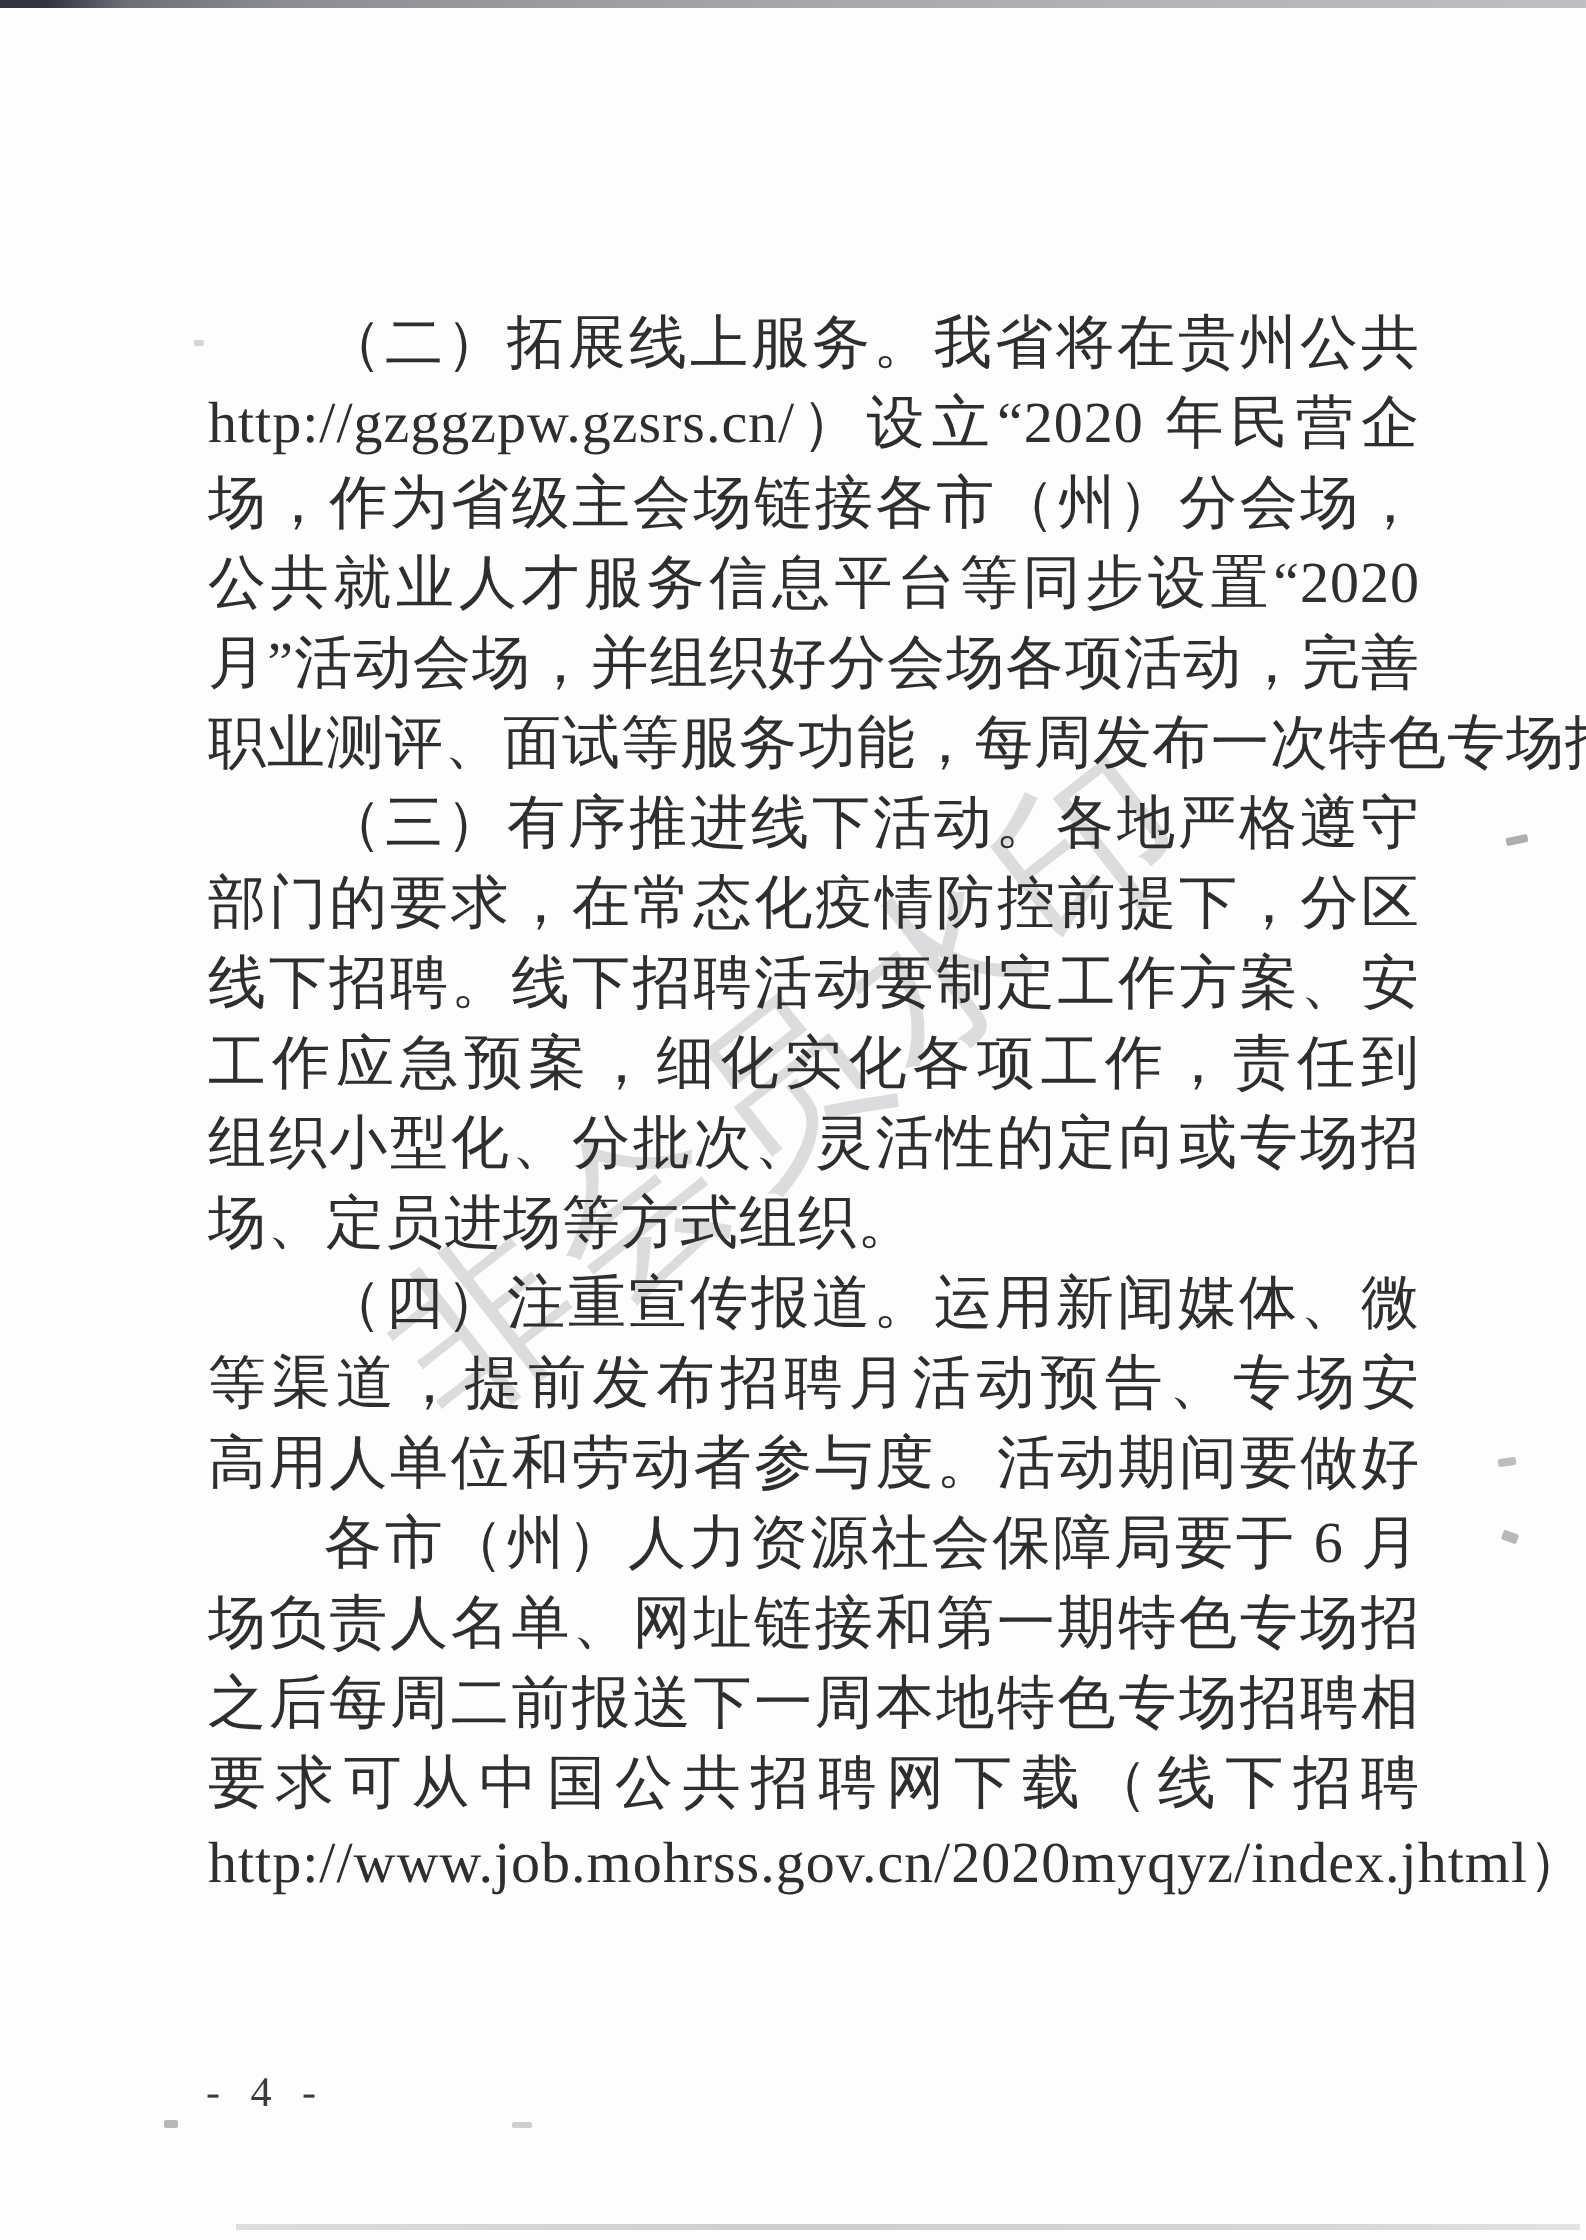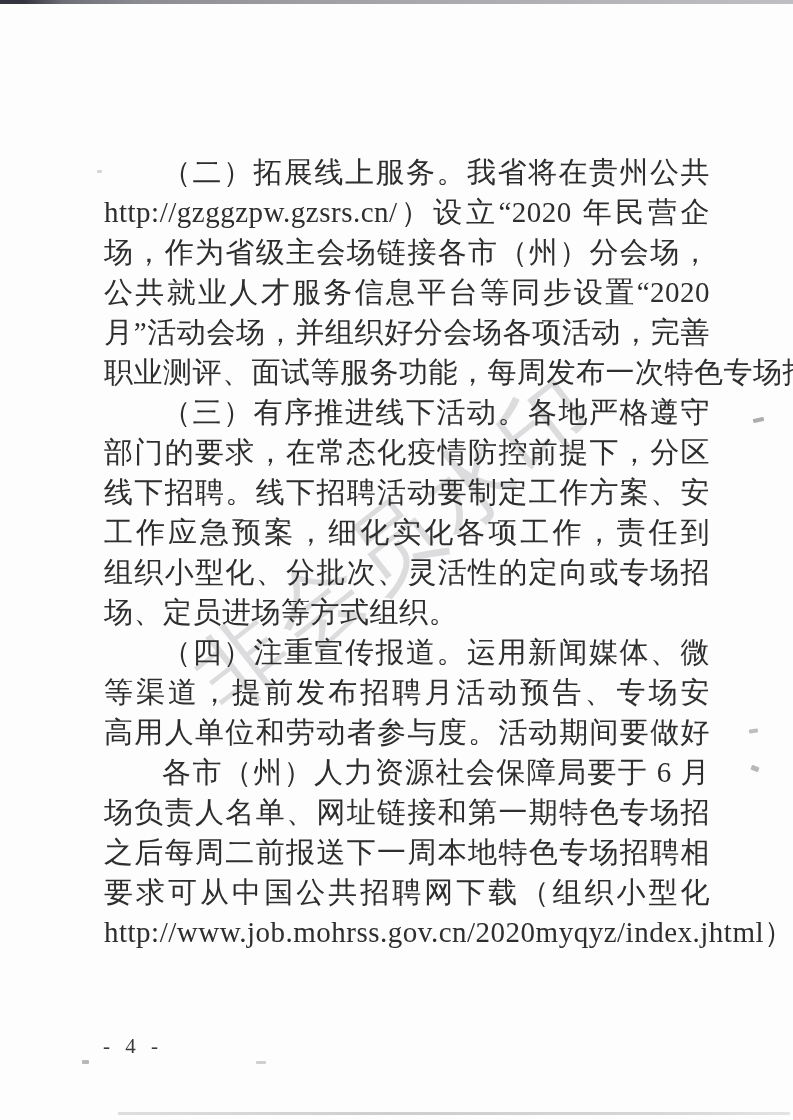--- a/index.html
+++ b/index.html
@@ -116,21 +116,21 @@
       <div class="line fill">线下招聘。线下招聘活动要制定工作方案、安全方案和疫情防控</div>
       <div class="line fill">工作应急预案，细化实化各项工作，责任到人、措施到人。鼓励</div>
       <div class="line fill">组织小型化、分批次、灵活性的定向或专场招聘会，采取预约入</div>
       <div class="line last">场、定员进场等方式组织。</div>
       <div class="line fill indent">（四）注重宣传报道。运用新闻媒体、微博微信、广播电视</div>
       <div class="line fill">等渠道，提前发布招聘月活动预告、专场安排、空岗信息等，提</div>
       <div class="line fill">高用人单位和劳动者参与度。活动期间要做好跟踪宣传，报道经</div>
       <div class="line fill indent">各市（州）人力资源社会保障局要于 6 月 30 日前报送分会</div>
       <div class="line fill">场负责人名单、网址链接和第一期特色专场招聘等信息(附件1)，</div>
       <div class="line fill">之后每周二前报送下一周本地特色专场招聘相关信息，具体格式</div>
-      <div class="line fill">要求可从中国公共招聘网下载（组织小型化</div>
+      <div class="line fill">要求可从中国公共招聘网下载（线下招聘</div>
       <div class="line last">http://www.job.mohrss.gov.cn/2020myqyz/index.jhtml）。各市（州）</div>
     </div>
 
   <div id="page-number">- 4 -</div>
 
   <div id="artifact-1" class="scan-artifact"></div>
   <div id="artifact-2" class="scan-artifact"></div>
   <div id="artifact-3" class="scan-artifact"></div>
   <div id="artifact-4" class="scan-artifact"></div>
   <div id="artifact-5" class="scan-artifact"></div>

